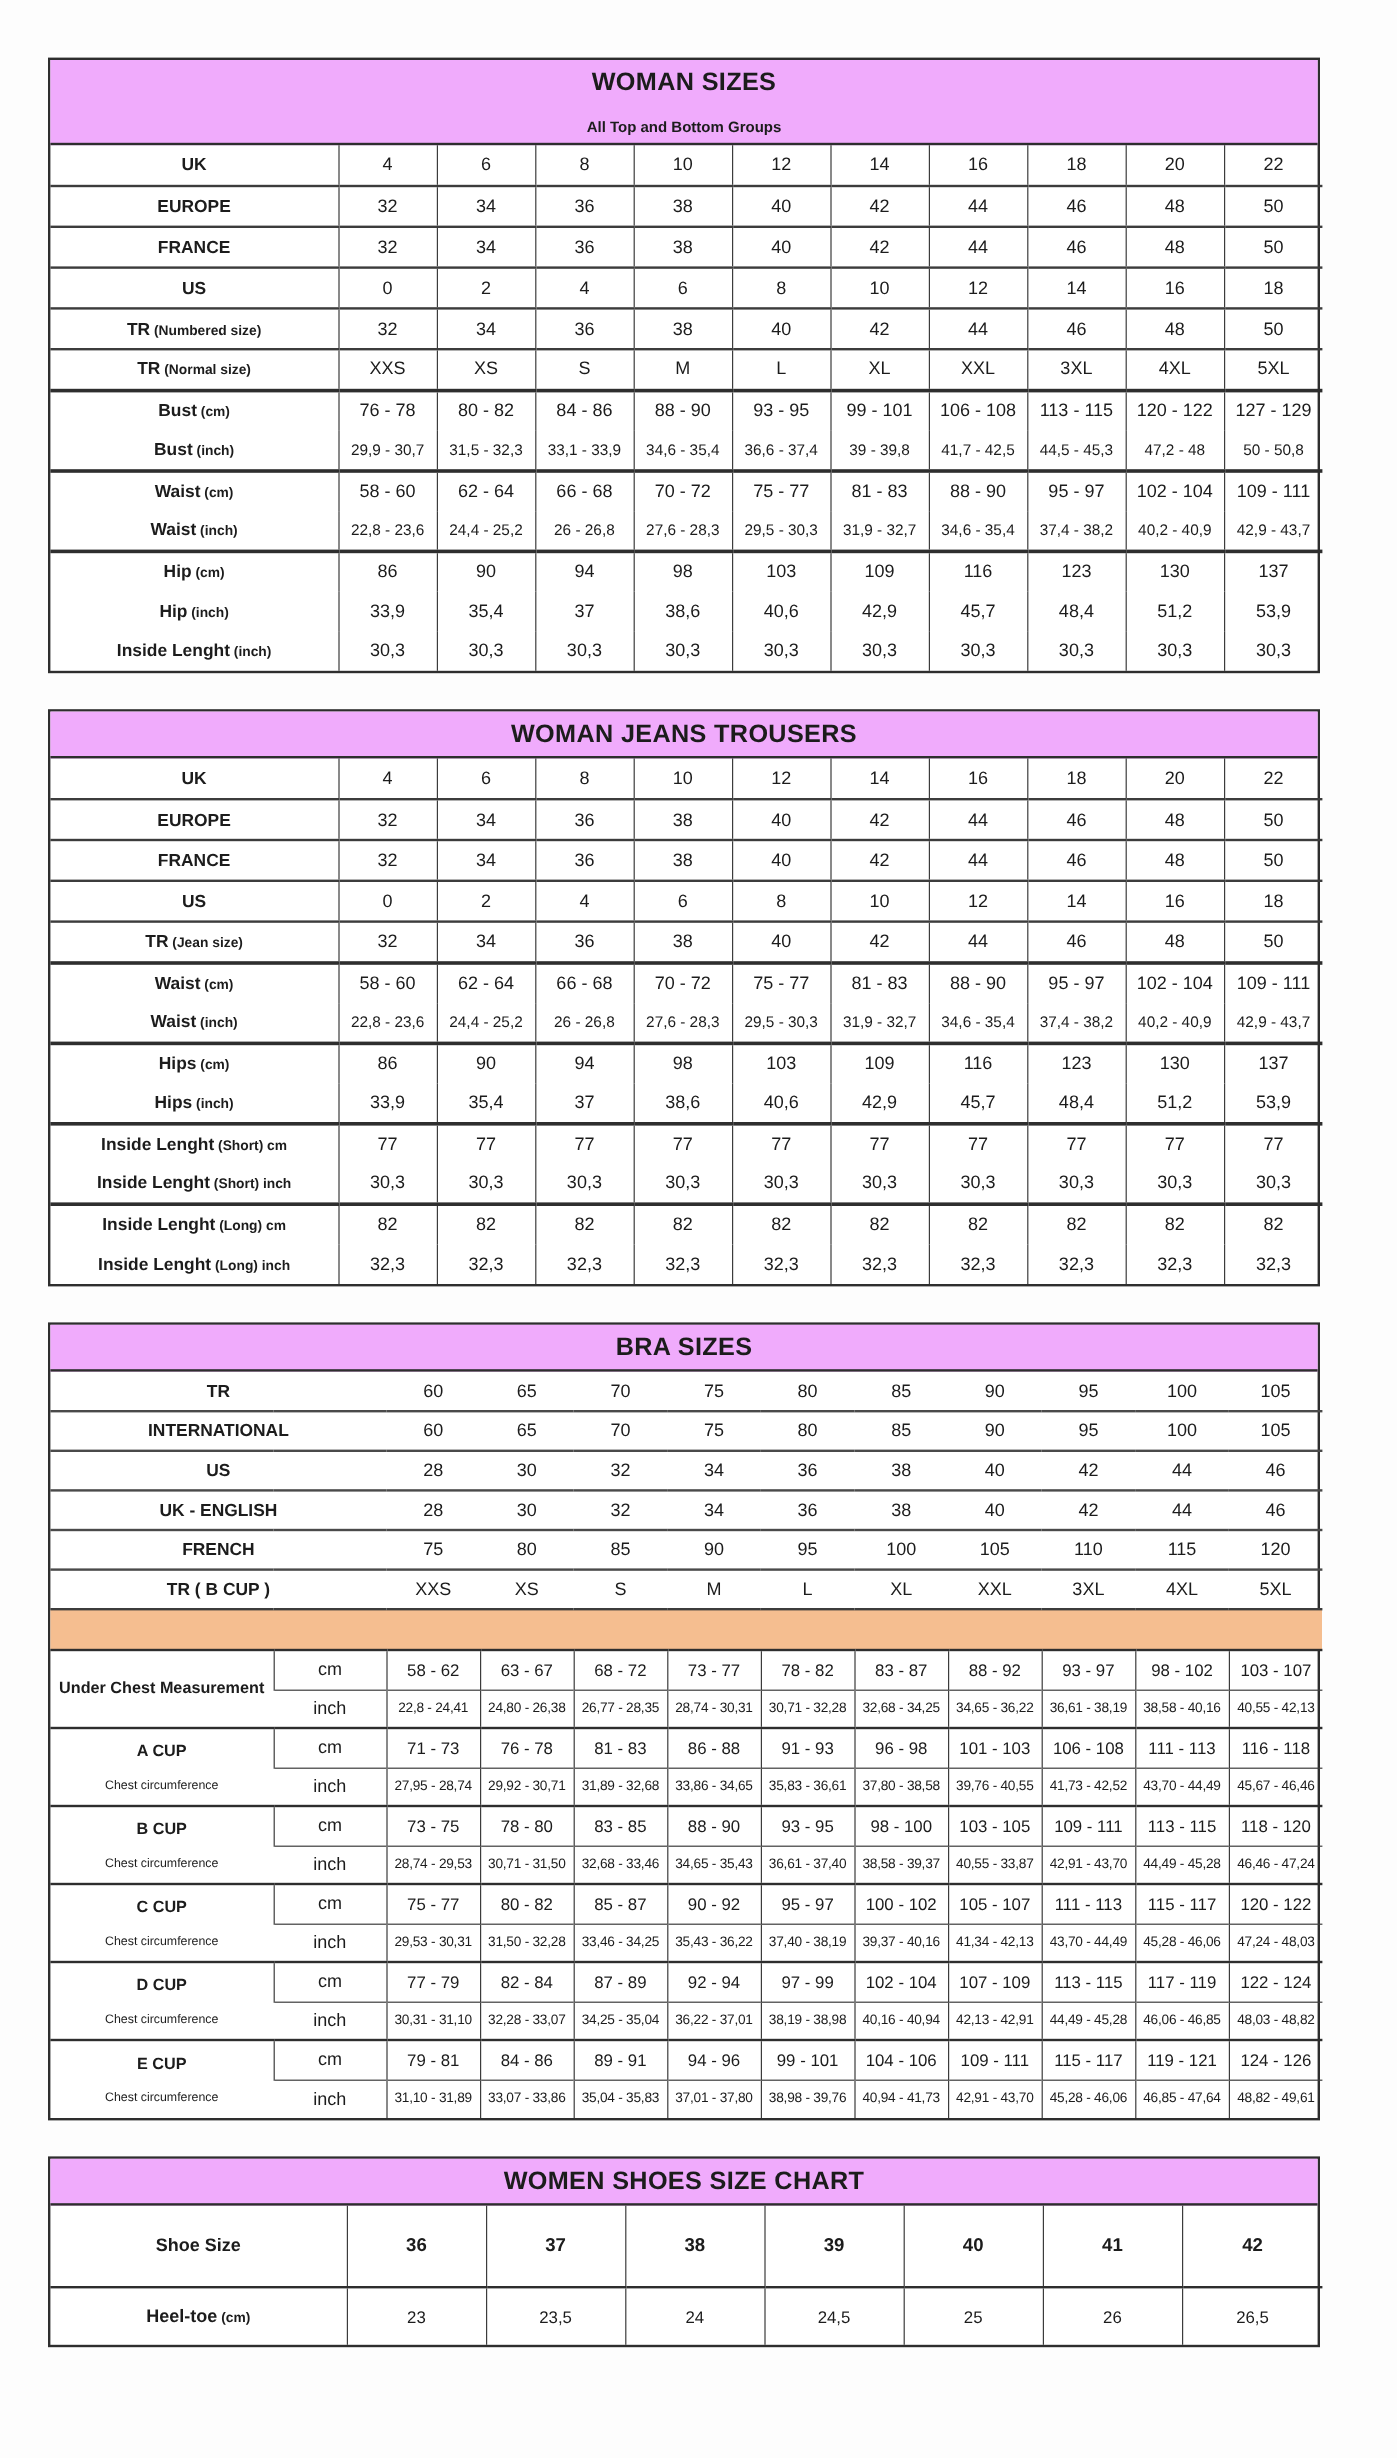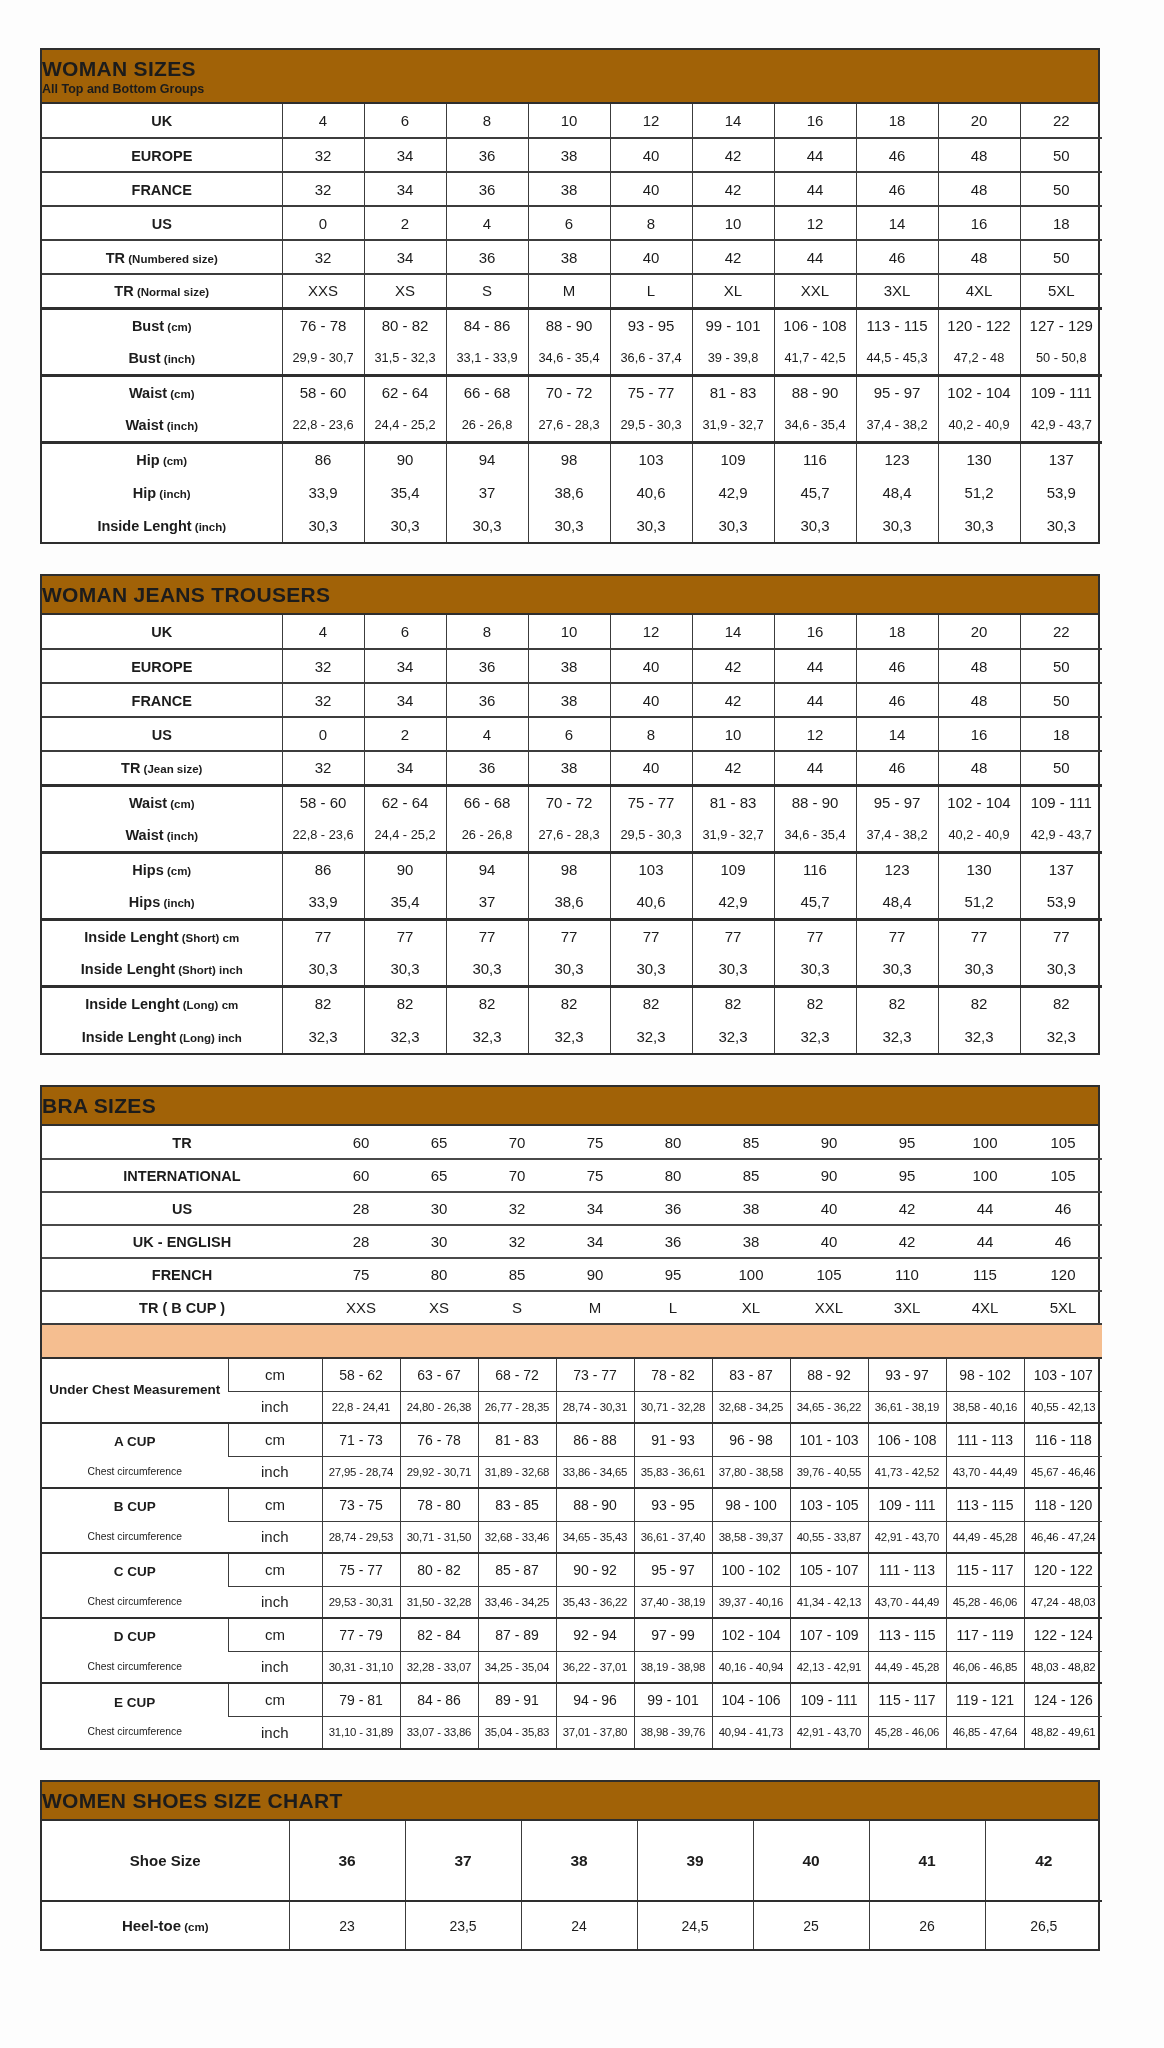--- a/index.html
+++ b/index.html
@@ -6,25 +6,25 @@
   html,body{margin:0;padding:0}
   body{
     width:1164px;min-height:2048px;background:#fdfdfd;color:#1c1c1c;
     font-family:"Liberation Sans",sans-serif;-webkit-font-smoothing:antialiased;
   }
   .wrap{padding:48px 64px 40px 40px}
   section.tbl{
     width:1060px;background:#fff;border:2.5px solid #2e2e2e;margin-bottom:30px;
   }
   .band{
-    background:#a16207;border-bottom:2.5px solid #2e2e2e;text-align:left;
+    background:#f0abfc;border-bottom:2.5px solid #2e2e2e;text-align:center;
     padding:7px 0 6px;
   }
   .band .t{font-size:21px;font-weight:bold;letter-spacing:.3px}
-  .band .st{font-size:12.5px;font-weight:bold;margin-top:1px}
+  .band .st{font-size:12.5px;font-weight:bold;margin-top:18px}
   .band .st:empty{display:none}
   table.grid{border-collapse:collapse;width:100%;table-layout:fixed}
   table.grid td{
     border-left:1.5px solid #3c3c3c;border-top:2px solid #3c3c3c;
     padding:0 2px;text-align:center;vertical-align:middle;height:34px;
     font-size:15px;overflow:hidden;white-space:nowrap;
   }
   table.grid td:first-child{border-left:none}
   table.grid tr:first-child td{border-top:none}
   tr.thick-top td{border-top:3px solid #2e2e2e}
@@ -40,21 +40,21 @@
     border-bottom:0;border-left:none;padding:0}
   tr.g-cm td{border-top:2.5px solid #2e2e2e;height:33px}
   tr.g-inch td{border-top:1.3px solid #3c3c3c;height:32px}
   tr.g-inch td.val{font-size:11.4px;letter-spacing:-.2px}
   tr.g-cm td.val{font-size:14px}
   td.g-label{text-align:left;padding-left:10px;white-space:normal}
   .g-main{font-weight:bold;font-size:13.5px;line-height:1.25}
   .g-cap{font-size:10.3px;margin-top:15px}
   td.unit-cell{font-weight:normal;font-size:12.5px}
   
-  tr.shoe td{height:80px;font-weight:bold;font-size:15.5px;border-top:none}
+  tr.shoe td{height:68px;font-weight:bold;font-size:15.5px;border-top:none}
   tr.heel td{height:48px;font-size:14px;border-top:2.5px solid #2e2e2e}
   tr.shoe td.lbl-cell .lbl,tr.heel td.lbl-cell .lbl{font-size:15px}
 </style>
 </head>
 <body>
 
 <div class="wrap">
 
   <section class="tbl">
     <header class="band">

